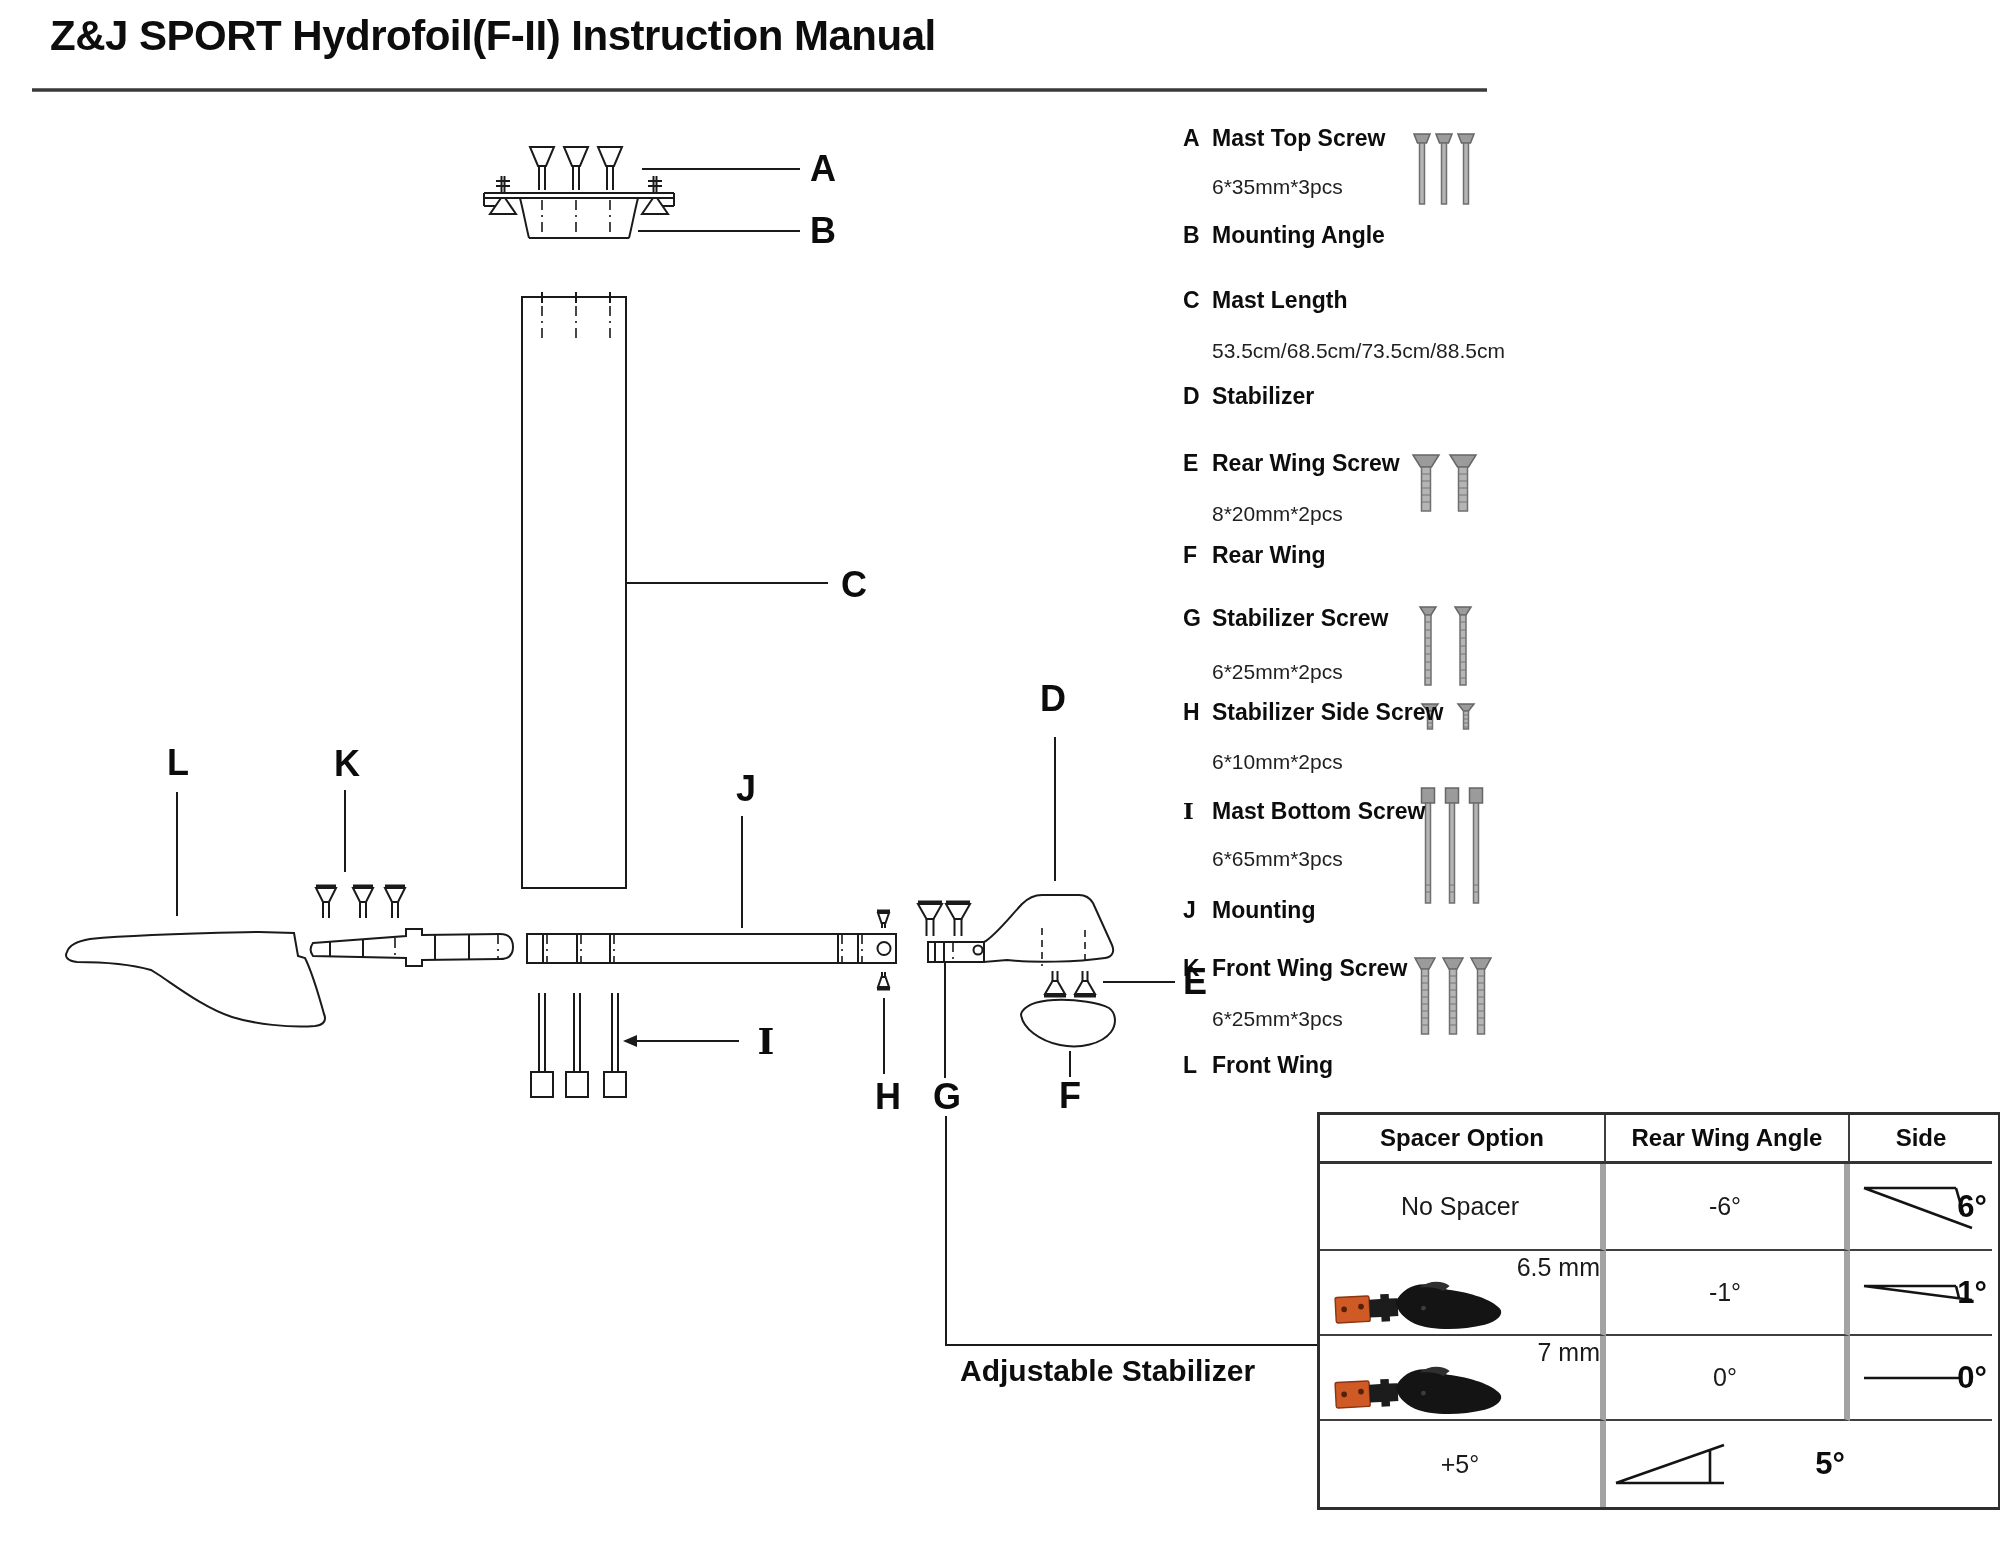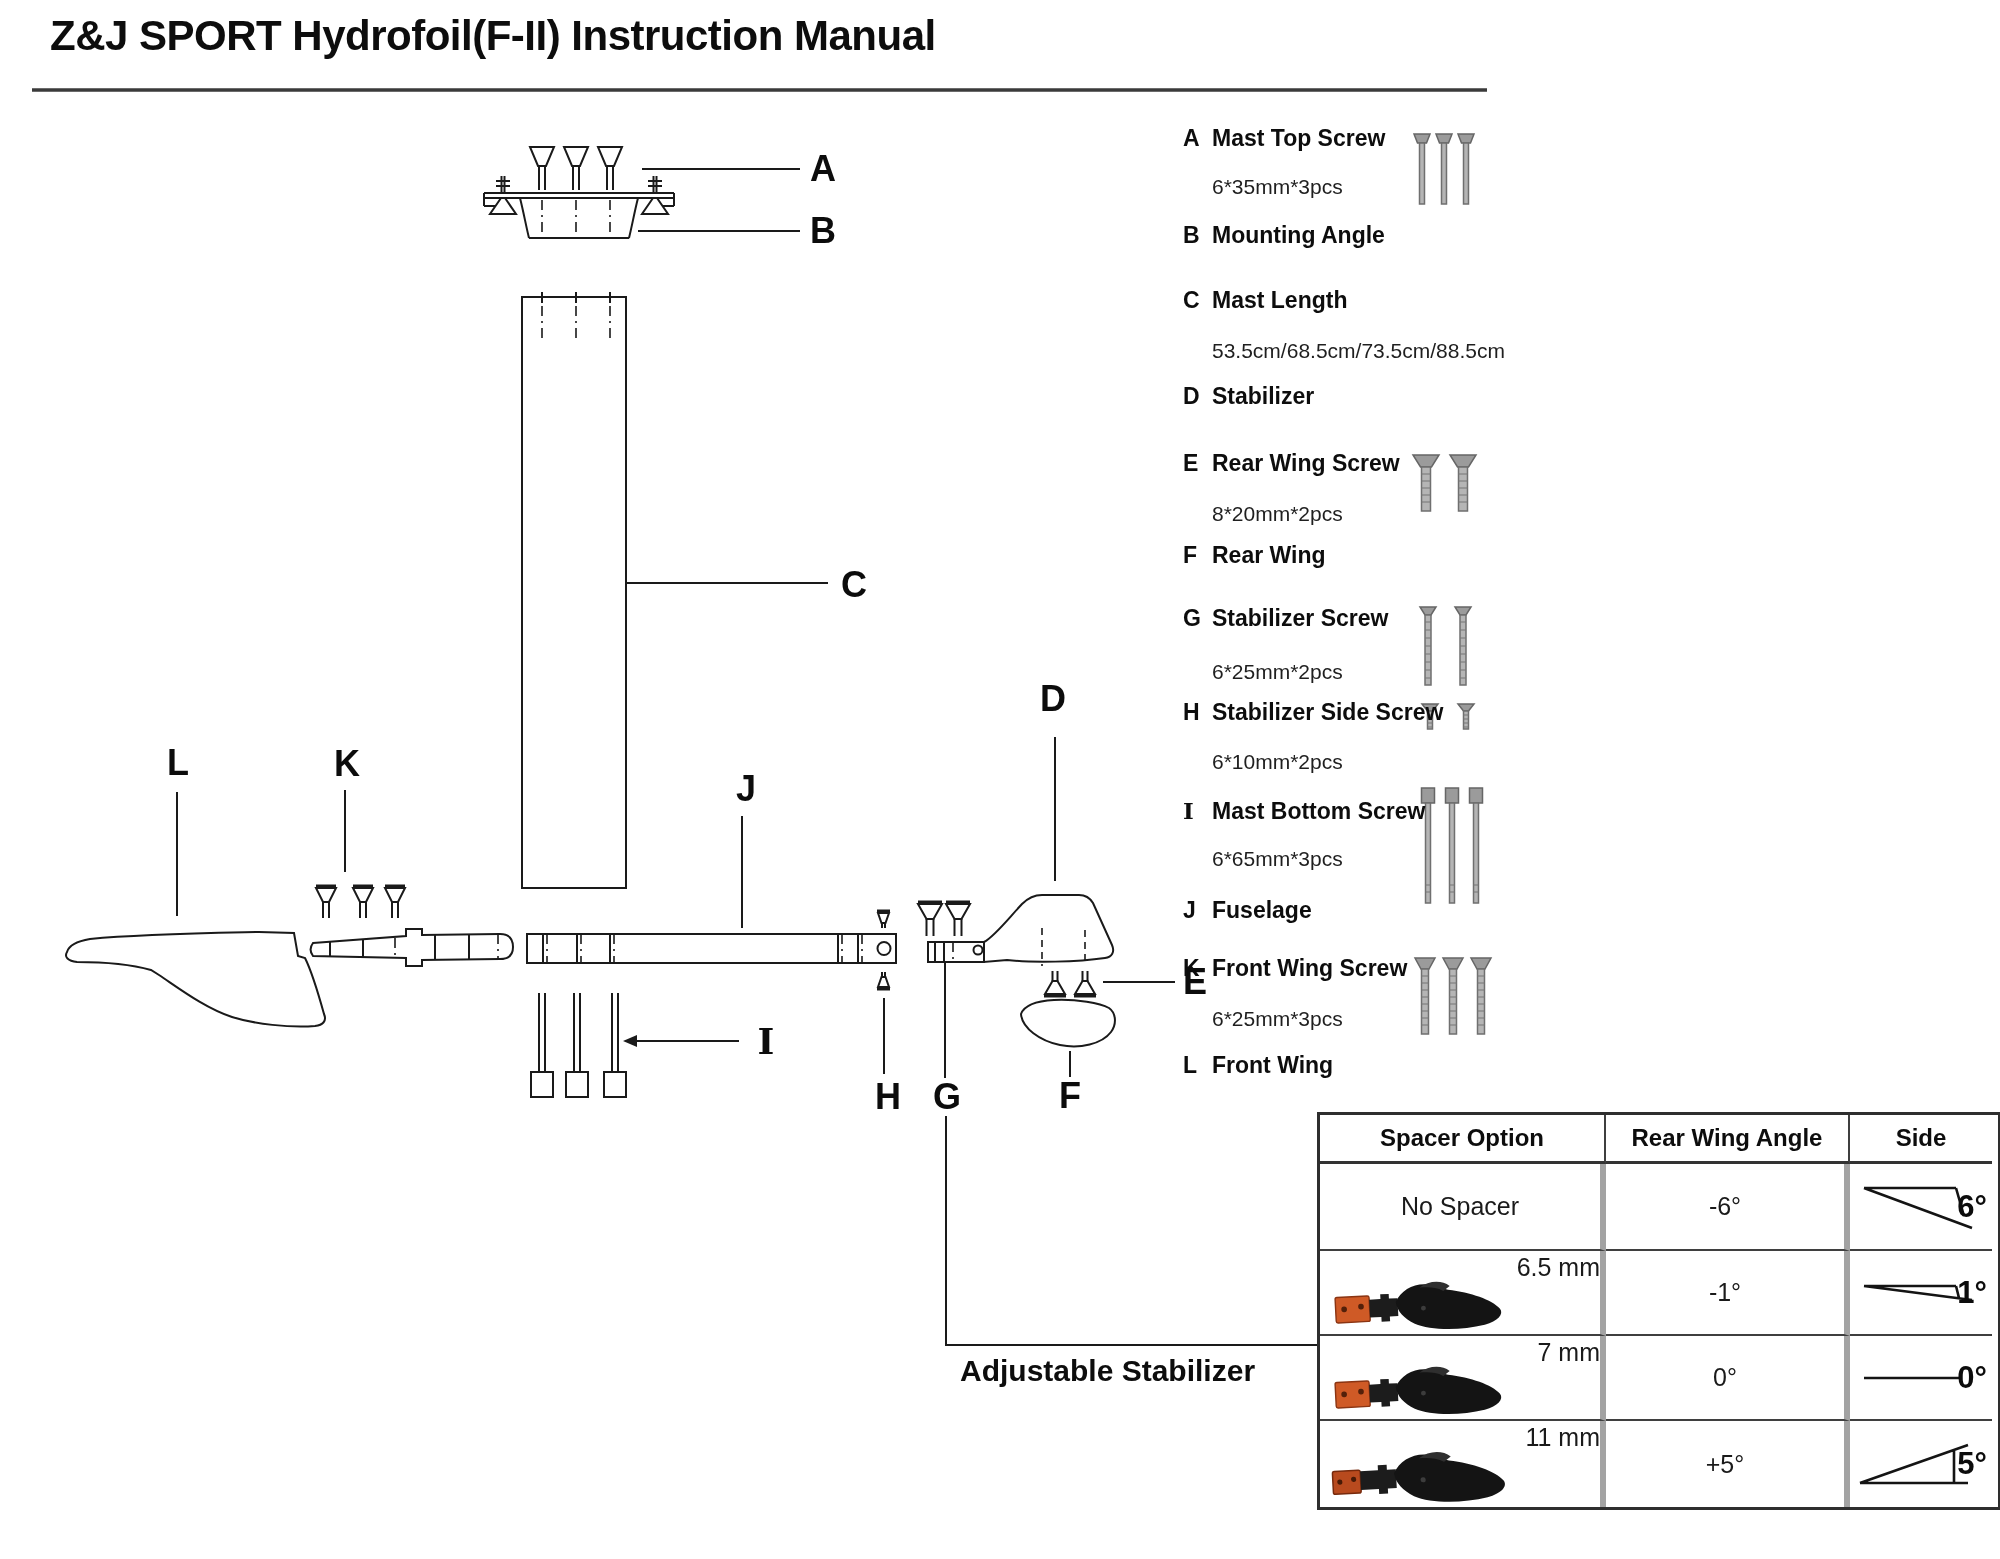--- a/index.html
+++ b/index.html
@@ -288,21 +288,21 @@
     <span class="pl-letter">H</span><span>Stabilizer Side Screw</span>
   </div>
   <div class="psize" style="top:750px">6*10mm*2pcs</div>
 
   <div class="prow" style="top:798px">
     <span class="pl-letter serif-i">I</span><span>Mast Bottom Screw</span>
   </div>
   <div class="psize" style="top:847px">6*65mm*3pcs</div>
 
   <div class="prow" style="top:898px">
-    <span class="pl-letter">J</span><span>Fuselage</span>
+    <span class="pl-letter">J</span><span>Mounting</span>
   </div>
 
   <div class="prow" style="top:956px">
     <span class="pl-letter">K</span><span>Front Wing Screw</span>
   </div>
   <div class="psize" style="top:1007px">6*25mm*3pcs</div>
 
   <div class="prow" style="top:1053px">
     <span class="pl-letter">L</span><span>Front Wing</span>
   </div>
@@ -358,34 +358,20 @@
       </svg>
     </div>
     <div class="td">0°</div>
     <div class="td no-rb photocell">
       <svg width="118" height="70" viewBox="0 0 118 70">
         <path class="icon-ln" d="M8,35 H105"></path>
       </svg>
       <span class="angle-big">0°</span>
     </div>
 
-    <div class="td no-bb spacercell">
-      <span class="spacer-size">11 mm</span>
-      <svg width="210" height="62" viewBox="0 0 210 62">
-        <g transform="rotate(-3 100 32)">
-          <rect x="8" y="21" width="28" height="23" rx="2" fill="#b84a1e" stroke="#76290c" stroke-width="1.5"></rect>
-          <circle cx="15" cy="32" r="2.6" fill="#481a06"></circle>
-            <circle cx="29" cy="30" r="2.6" fill="#481a06"></circle>
-          <path d="M36,22 h18 v-5 h9 v5 h9 v19 h-9 v5 h-9 v-5 h-18 z" fill="#1c1c1c"></path>
-          <path d="M70,26 C76,14 90,7 104,9 C112,10 118,14 126,16 C150,20 172,29 180,39 C184,45 177,52 163,55 C137,60 105,58 89,50 C78,44 71,36 70,26 Z" fill="#141414"></path>
-          <path d="M96,12 C106,5 120,5 128,12 L121,17 C113,12 104,12 96,12 Z" fill="#2f2f2f"></path>
-          <circle cx="99" cy="34" r="2.6" fill="#3c3c3c"></circle>
-        </g>
-      </svg>
-    </div>
     <div class="td no-bb">+5°</div>
     <div class="td no-rb no-bb photocell">
       <svg width="118" height="70" viewBox="0 0 118 70">
         <path class="icon-ln" d="M4,54 H112 M4,54 L112,16 M98,54 L98,21"></path>
       </svg>
       <span class="angle-big">5°</span>
     </div>
   </div>
 
   <div id="stabilizer-caption" class="abs">Adjustable Stabilizer</div>

